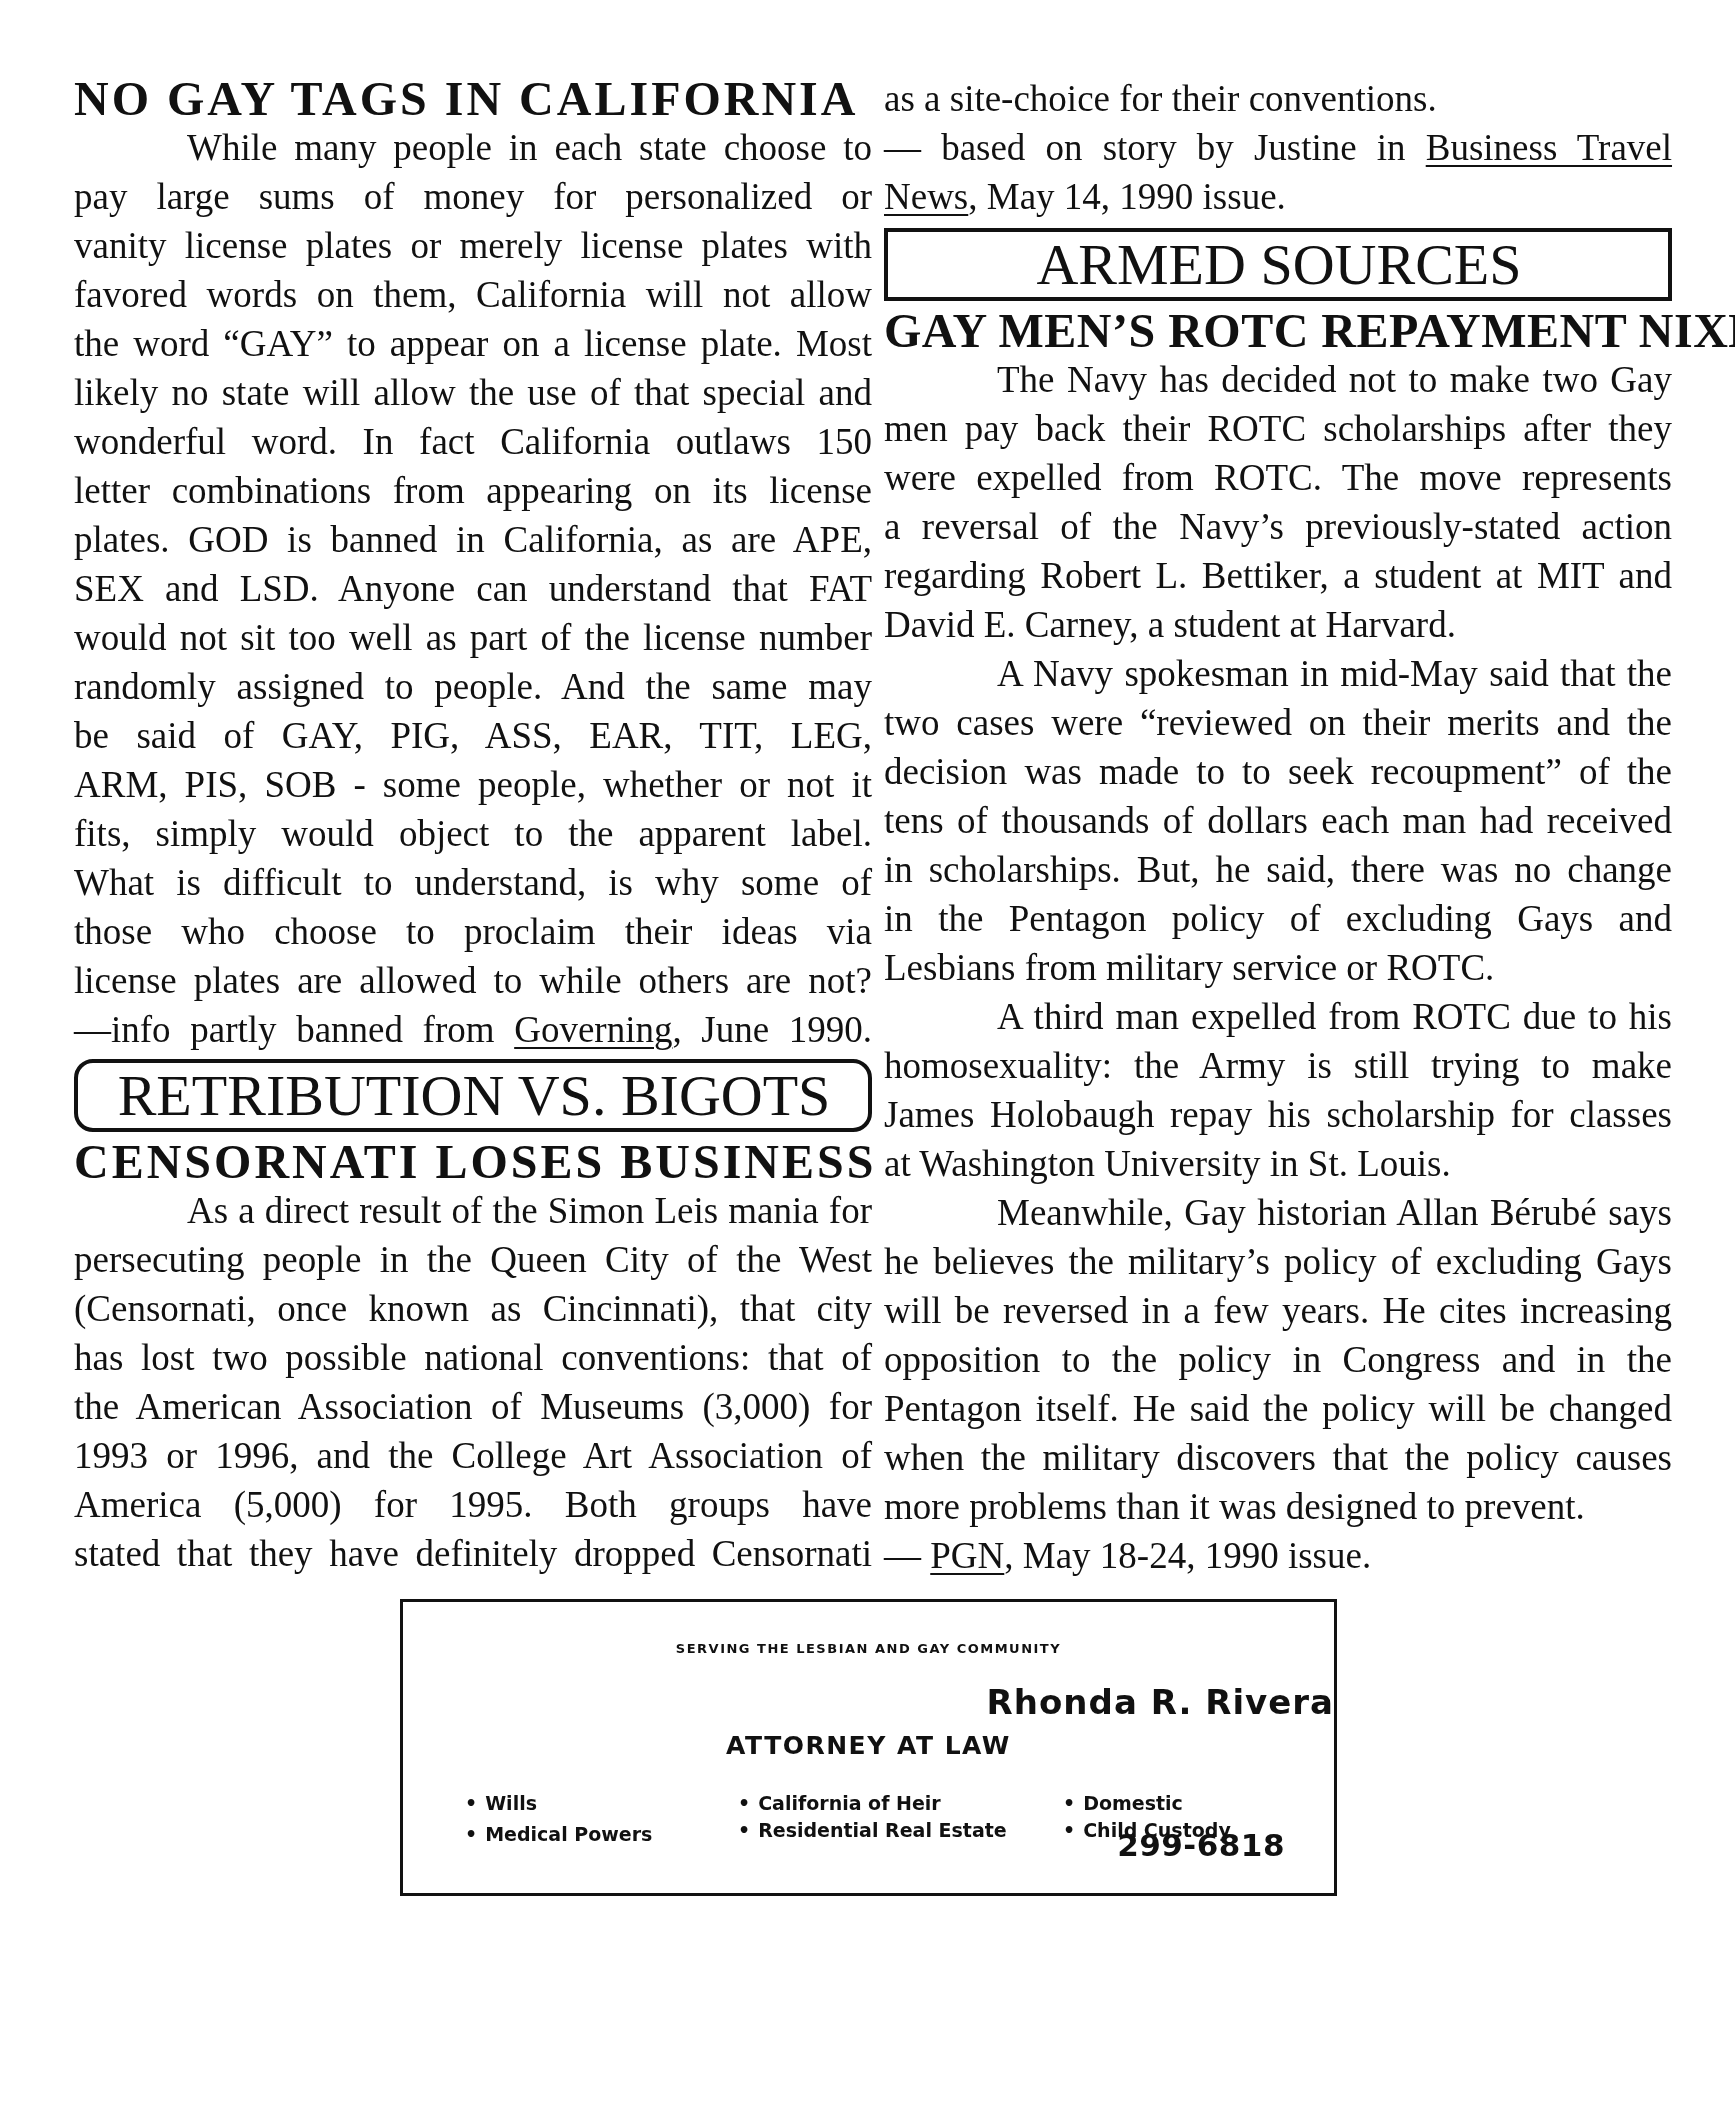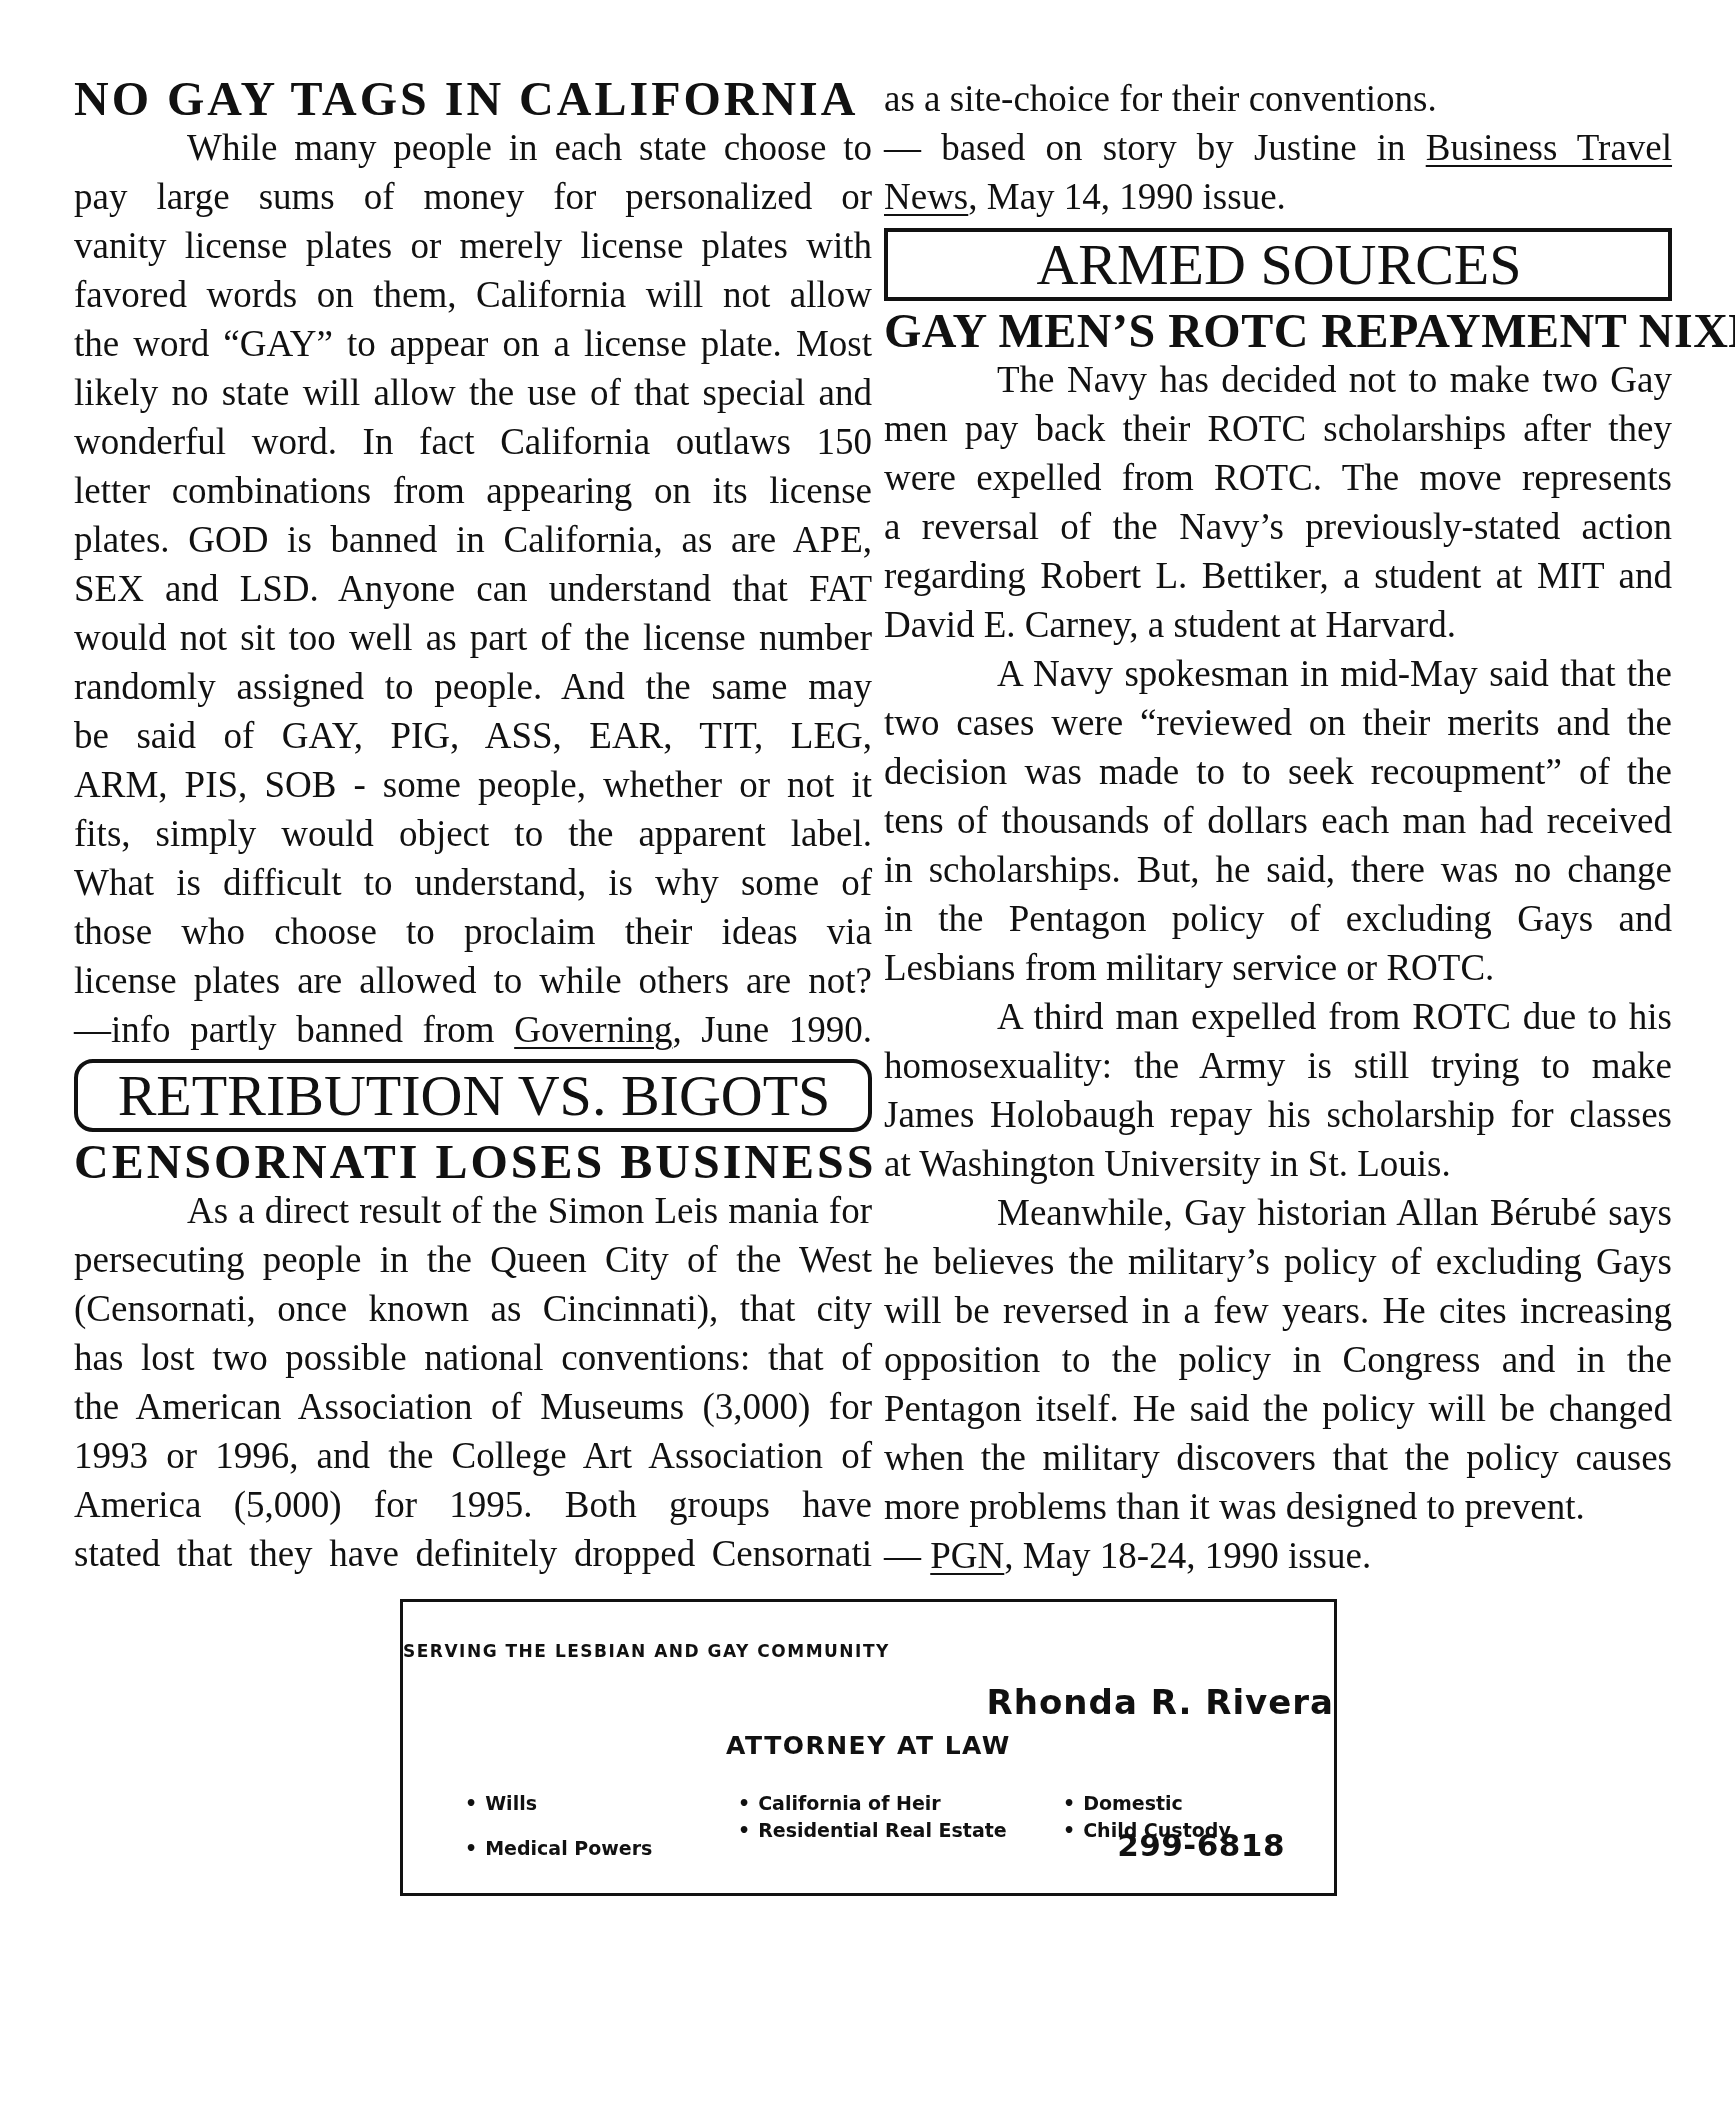--- a/index.html
+++ b/index.html
@@ -14,21 +14,21 @@
   .line.indent { padding-left: 113px; }
   .headline { font-size: 48px; font-weight: bold; letter-spacing: 3px; line-height: 49px; height: 49px;
               white-space: nowrap; text-align: left; }
   .headline.justified { text-align: justify; text-align-last: justify; letter-spacing: 0.5px; }
   .u { text-decoration: underline; text-underline-offset: 5px; text-decoration-thickness: 2px; }
   .section-box { border: 4.4px solid #111; margin: 7px 0 5px 0; text-align: center; font-size: 58px;
                  line-height: 58px; padding: 4px 0 3px 2px; white-space: nowrap; }
   .section-box.left { margin-top: 5px; border-radius: 19px; }
   .ad { position: absolute; left: 400px; top: 1599px; width: 931px; height: 291px;
         border: 3.4px solid #111; font-family: "DejaVu Sans", "Liberation Sans", sans-serif; }
-  .ad .tag { position: absolute; top: 39px; left: 0; right: 0; font-size: 17px;
+  .ad .tag { position: absolute; top: 39px; left: 0; right: 0; text-align: center; font-size: 13px;
              font-weight: bold; letter-spacing: 1.5px; }
   .ad .name { position: absolute; top: 80px; left: 0; right: 0; text-align: right; font-size: 34px;
               font-weight: bold; letter-spacing: 1px; }
   .ad .title { position: absolute; top: 129px; left: 0; right: 0; text-align: center; font-size: 25px;
                font-weight: bold; letter-spacing: 1.5px; }
   .ad .svc { position: absolute; font-size: 19px; font-weight: bold; white-space: nowrap; }
   .ad .svc .bullet { display: inline-block; margin-right: 8px; }
   .ad .phone { position: absolute; right: 49px; bottom: 30px; font-size: 31px; font-weight: bold; letter-spacing: 0.5px; }
 </style>
 </head>
@@ -113,21 +113,21 @@
     <span class="line last"><span>— </span><span class="u">PGN</span><span>, May 18-24, 1990 issue.</span></span>
   </div>
 </div>
 
 <div class="ad">
   <div class="tag">SERVING THE LESBIAN AND GAY COMMUNITY</div>
   <div class="name">Rhonda R. Rivera</div>
   <div class="title">ATTORNEY AT LAW</div>
 
   <div class="svc" style="left:62px; top:190px;"><span class="bullet">•</span><span>Wills</span></div>
-  <div class="svc" style="left:62px; top:235px;"><span class="bullet">•</span><span>Medical Powers</span></div>
+  <div class="svc" style="left:62px; top:221px;"><span class="bullet">•</span><span>Medical Powers</span></div>
   <div class="svc" style="left:335px; top:190px;"><span class="bullet">•</span><span>California of Heir</span></div>
   <div class="svc" style="left:335px; top:217px;"><span class="bullet">•</span><span>Residential Real Estate</span></div>
   <div class="svc" style="left:660px; top:190px;"><span class="bullet">•</span><span>Domestic</span></div>
   <div class="svc" style="left:660px; top:217px;"><span class="bullet">•</span><span>Child Custody</span></div>
 
   <div class="phone">299-6818</div>
 </div>
 
 
 </body></html>

